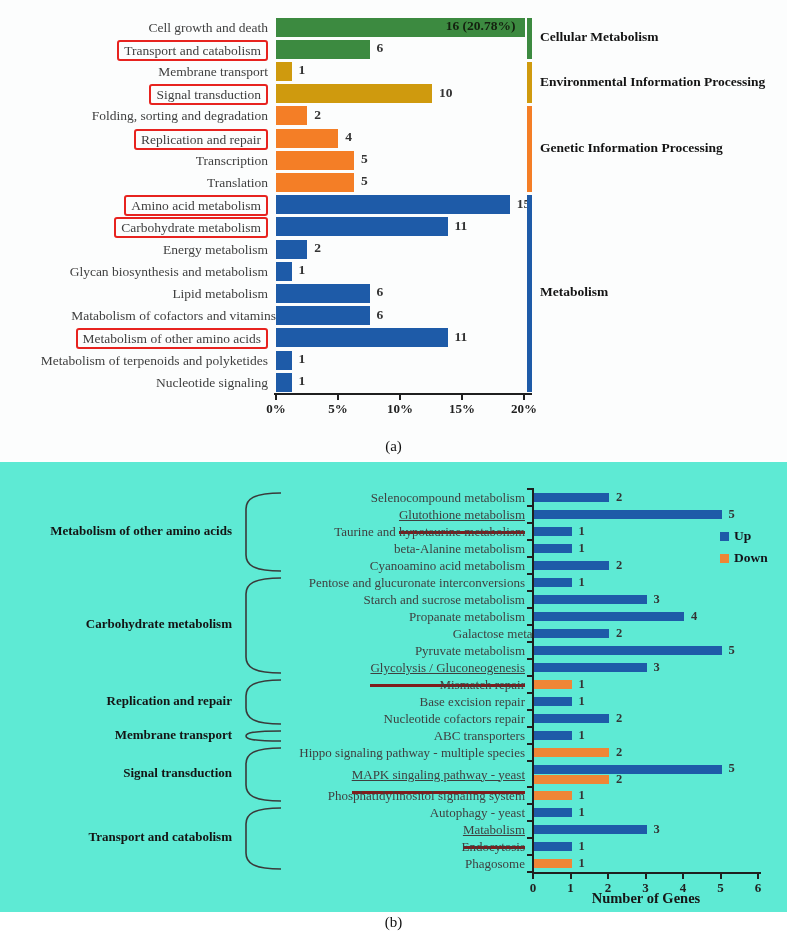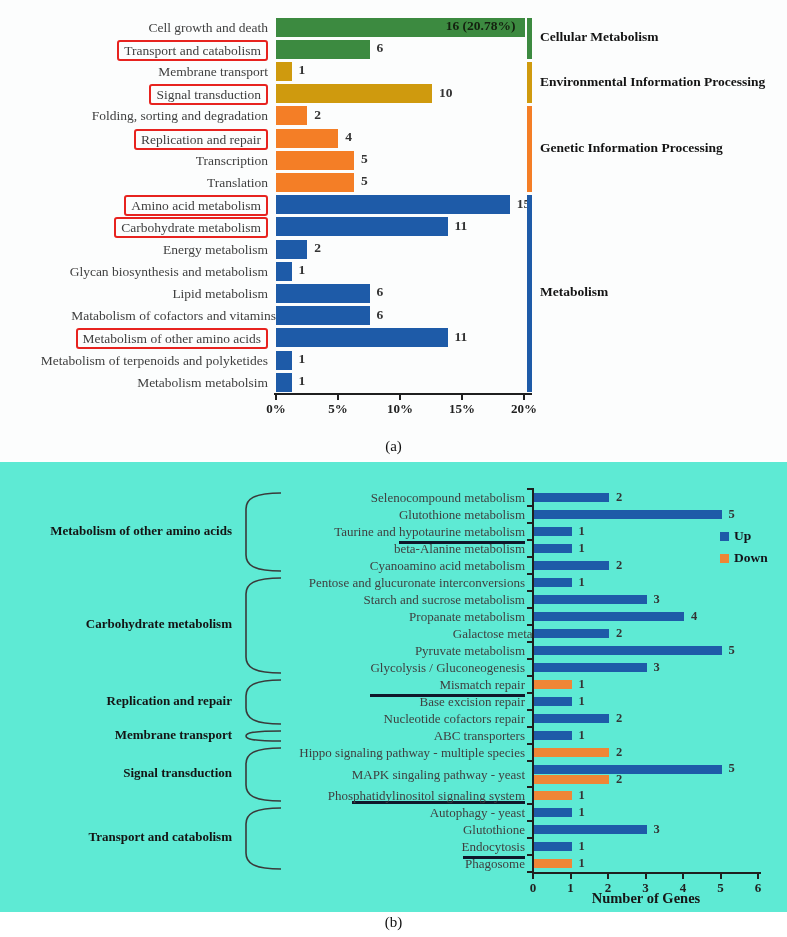--- a/index.html
+++ b/index.html
@@ -5,21 +5,21 @@
   html,body{margin:0;padding:0;background:#ffffff;}
   .page{position:relative;width:787px;height:937px;background:#ffffff;overflow:hidden;
         font-family:"Liberation Serif","DejaVu Serif",serif;}
   .panel{position:absolute;left:0;width:787px;}
   #panelA{top:0;height:460px;background:#fcfdfd;}
   #panelB{top:462px;height:450px;background:#5eead4;}
   .abs{position:absolute;}
   .lbl{color:#3f3f3f;font-size:13.5px;white-space:nowrap;text-align:right;line-height:19px;}
   .lblb{color:#3f3f3f;font-size:13px;white-space:nowrap;text-align:right;line-height:17px;}
   .redbox{display:inline-block;border:2px solid #e7231f;border-radius:3px;padding:0 5px;line-height:17px;}
-  .ul{display:inline-block;border-bottom:3px solid #0f172a;padding-bottom:18px;}
+  .ul{display:inline-block;border-bottom:3px solid #7f1d1d;padding-bottom:8px;text-decoration:underline;}
   .bar{position:absolute;}
   .val{position:absolute;font-weight:bold;color:#333;font-size:13.5px;white-space:nowrap;}
   .valb{position:absolute;font-weight:bold;color:#333;font-size:12.5px;white-space:nowrap;}
   .glabel{position:absolute;font-weight:bold;color:#141414;font-size:13.5px;white-space:nowrap;}
   .axis{position:absolute;background:#1f1f1f;}
   .tick{position:absolute;background:#1f1f1f;}
   .tickl{position:absolute;font-weight:bold;color:#222;font-size:13px;text-align:center;}
   .xtitle{position:absolute;font-weight:bold;color:#161616;font-size:14.5px;text-align:center;}
   .caption{position:absolute;left:0;width:787px;text-align:center;color:#111;font-size:15px;}
   .legend-item{position:absolute;font-weight:bold;color:#14141a;font-size:13.5px;}
@@ -73,21 +73,21 @@
         <div class="val" style="left:376.5px;top:284.4px;">6</div>
         <div class="abs lbl" style="left:0;width:268px;top:306.1px;margin-left:8px;">Matabolism of cofactors and vitamins</div>
         <div class="bar" style="left:276px;top:306.1px;width:93.5px;height:19px;background:#1e5ba8;"></div>
         <div class="val" style="left:376.5px;top:306.6px;">6</div>
         <div class="abs lbl" style="left:0;width:268px;top:328.3px;"><span class="redbox">Metabolism of other amino acids</span></div>
         <div class="bar" style="left:276px;top:328.3px;width:171.5px;height:19px;background:#1e5ba8;"></div>
         <div class="val" style="left:454.5px;top:328.8px;">11</div>
         <div class="abs lbl" style="left:0;width:268px;top:350.5px;">Metabolism of terpenoids and polyketides</div>
         <div class="bar" style="left:276px;top:350.5px;width:15.6px;height:19px;background:#1e5ba8;"></div>
         <div class="val" style="left:298.6px;top:351.0px;">1</div>
-        <div class="abs lbl" style="left:0;width:268px;top:372.7px;">Metabolism metabolsim</div>
+        <div class="abs lbl" style="left:0;width:268px;top:372.7px;">Nucleotide signaling</div>
         <div class="bar" style="left:276px;top:372.7px;width:15.6px;height:19px;background:#1e5ba8;"></div>
         <div class="val" style="left:298.6px;top:373.2px;">1</div>
       </div>
     <div id="aStrips">
         <div class="abs" style="left:527px;top:17.5px;width:5px;height:41.2px;background:#3c8a40;"></div>
         <div class="glabel" style="left:540px;top:29.1px;">Cellular Metabolism</div>
         <div class="abs" style="left:527px;top:61.9px;width:5px;height:41.2px;background:#cf9a0e;"></div>
         <div class="glabel" style="left:540px;top:73.5px;">Environmental Information Processing</div>
         <div class="abs" style="left:527px;top:106.3px;width:5px;height:85.6px;background:#f47e26;"></div>
         <div class="glabel" style="left:540px;top:140.1px;">Genetic Information Processing</div>
@@ -164,21 +164,21 @@
         <div class="bar" style="left:534px;top:302.5px;width:187.5px;height:9px;background:#1e5ba8;"></div>
         <div class="valb" style="left:728.5px;top:299.0px;">5</div>
         <div class="bar" style="left:534px;top:313.0px;width:75.0px;height:9px;background:#ef8636;"></div>
         <div class="valb" style="left:616.0px;top:309.5px;">2</div>
         <div class="abs lblb" style="left:0;width:525px;top:325.0px;">Phosphatidylinositol signaling system</div>
         <div class="bar" style="left:534px;top:329.0px;width:37.5px;height:9px;background:#ef8636;"></div>
         <div class="valb" style="left:578.5px;top:325.5px;">1</div>
         <div class="abs lblb" style="left:0;width:525px;top:342.0px;">Autophagy - yeast</div>
         <div class="bar" style="left:534px;top:346.0px;width:37.5px;height:9px;background:#1e5ba8;"></div>
         <div class="valb" style="left:578.5px;top:342.5px;">1</div>
-        <div class="abs lblb" style="left:0;width:525px;top:359.0px;"><span class="ul">Glutothione</span></div>
+        <div class="abs lblb" style="left:0;width:525px;top:359.0px;"><span class="ul">Matabolism</span></div>
         <div class="bar" style="left:534px;top:363.0px;width:112.5px;height:9px;background:#1e5ba8;"></div>
         <div class="valb" style="left:653.5px;top:359.5px;">3</div>
         <div class="abs lblb" style="left:0;width:525px;top:376.0px;">Endocytosis</div>
         <div class="bar" style="left:534px;top:380.0px;width:37.5px;height:9px;background:#1e5ba8;"></div>
         <div class="valb" style="left:578.5px;top:376.5px;">1</div>
         <div class="abs lblb" style="left:0;width:525px;top:393.0px;">Phagosome</div>
         <div class="bar" style="left:534px;top:397.0px;width:37.5px;height:9px;background:#ef8636;"></div>
         <div class="valb" style="left:578.5px;top:393.5px;">1</div>
       </div>
     <div id="bBraces">

